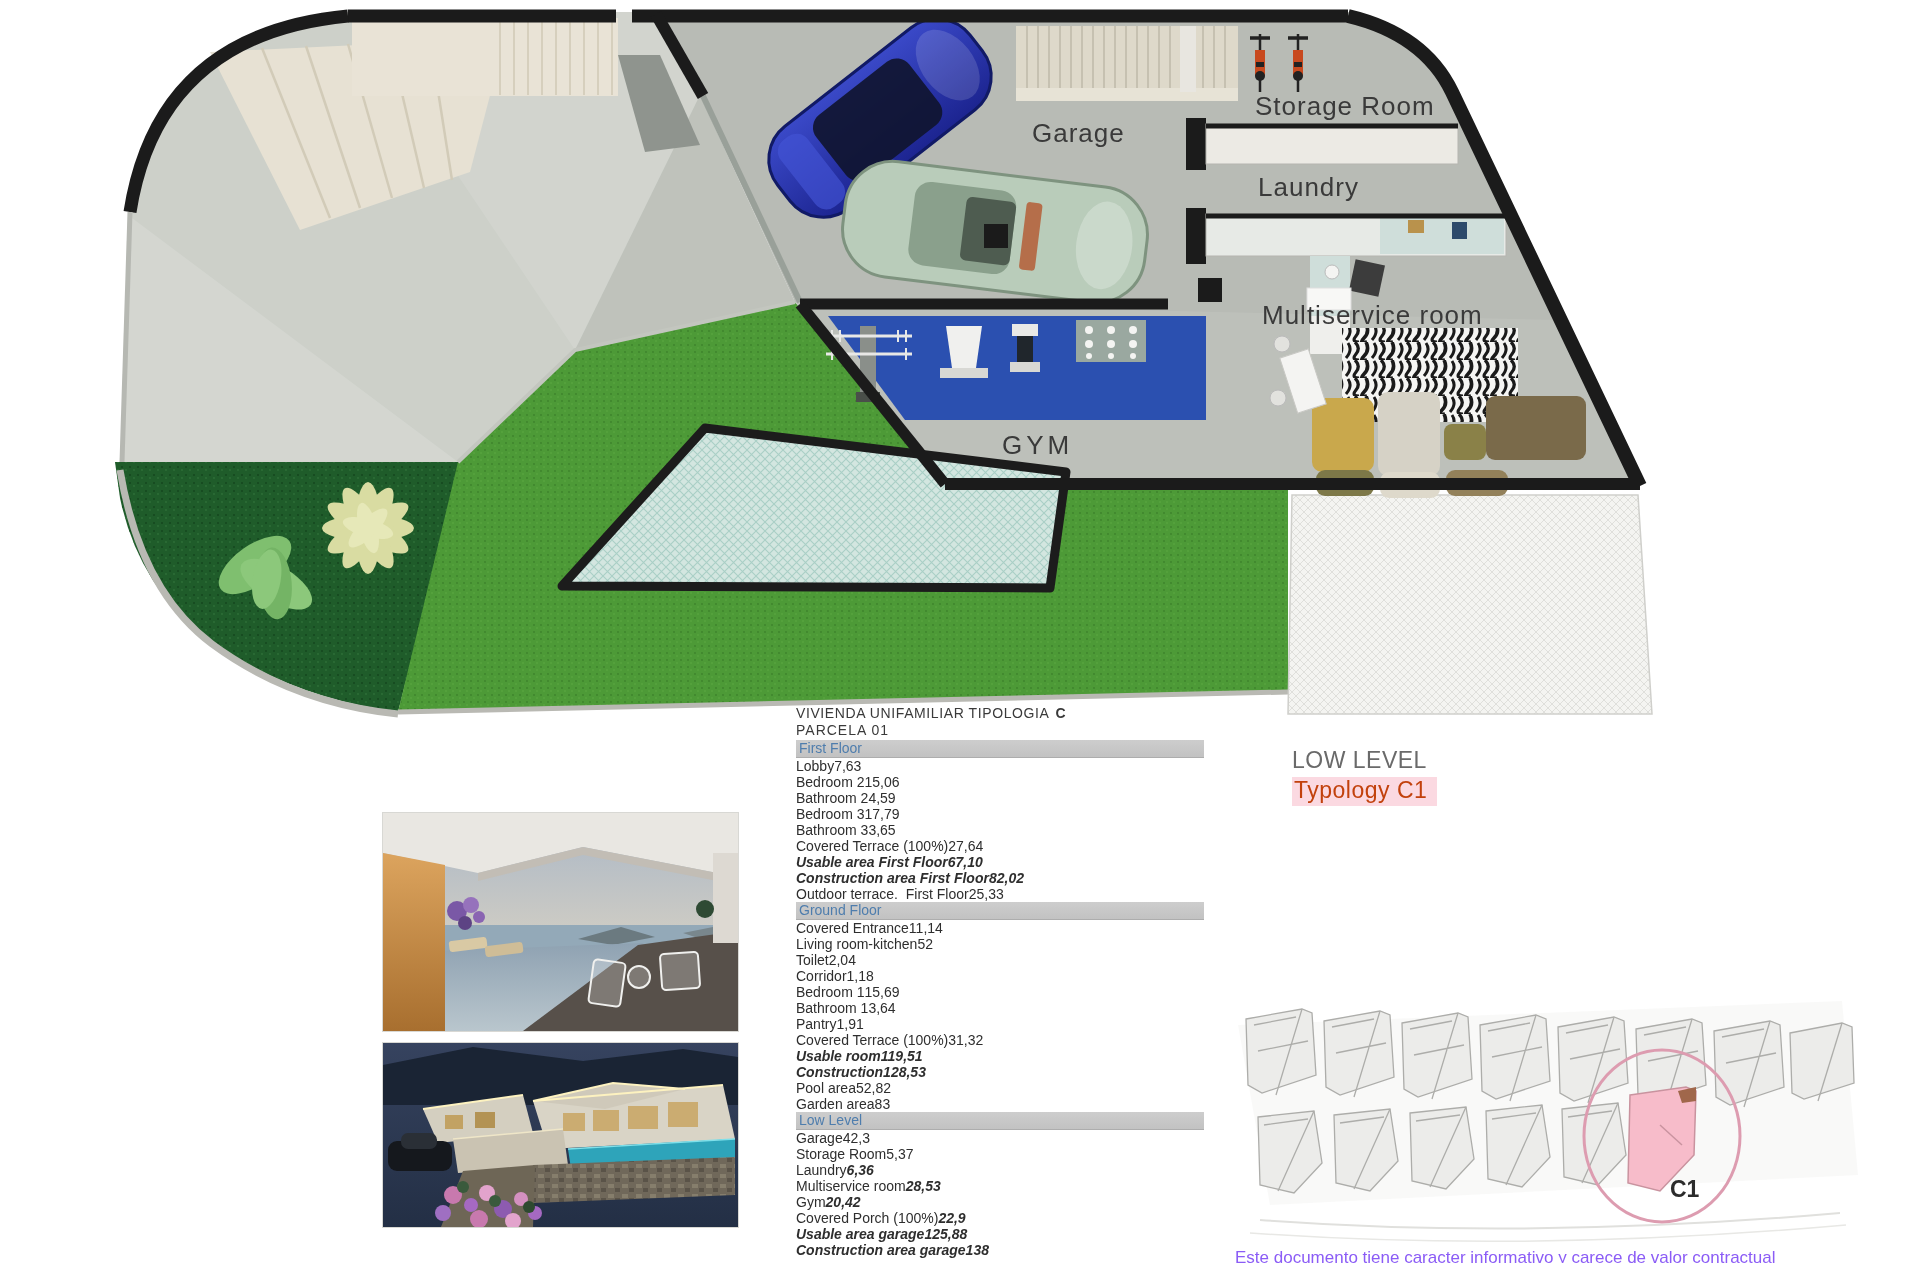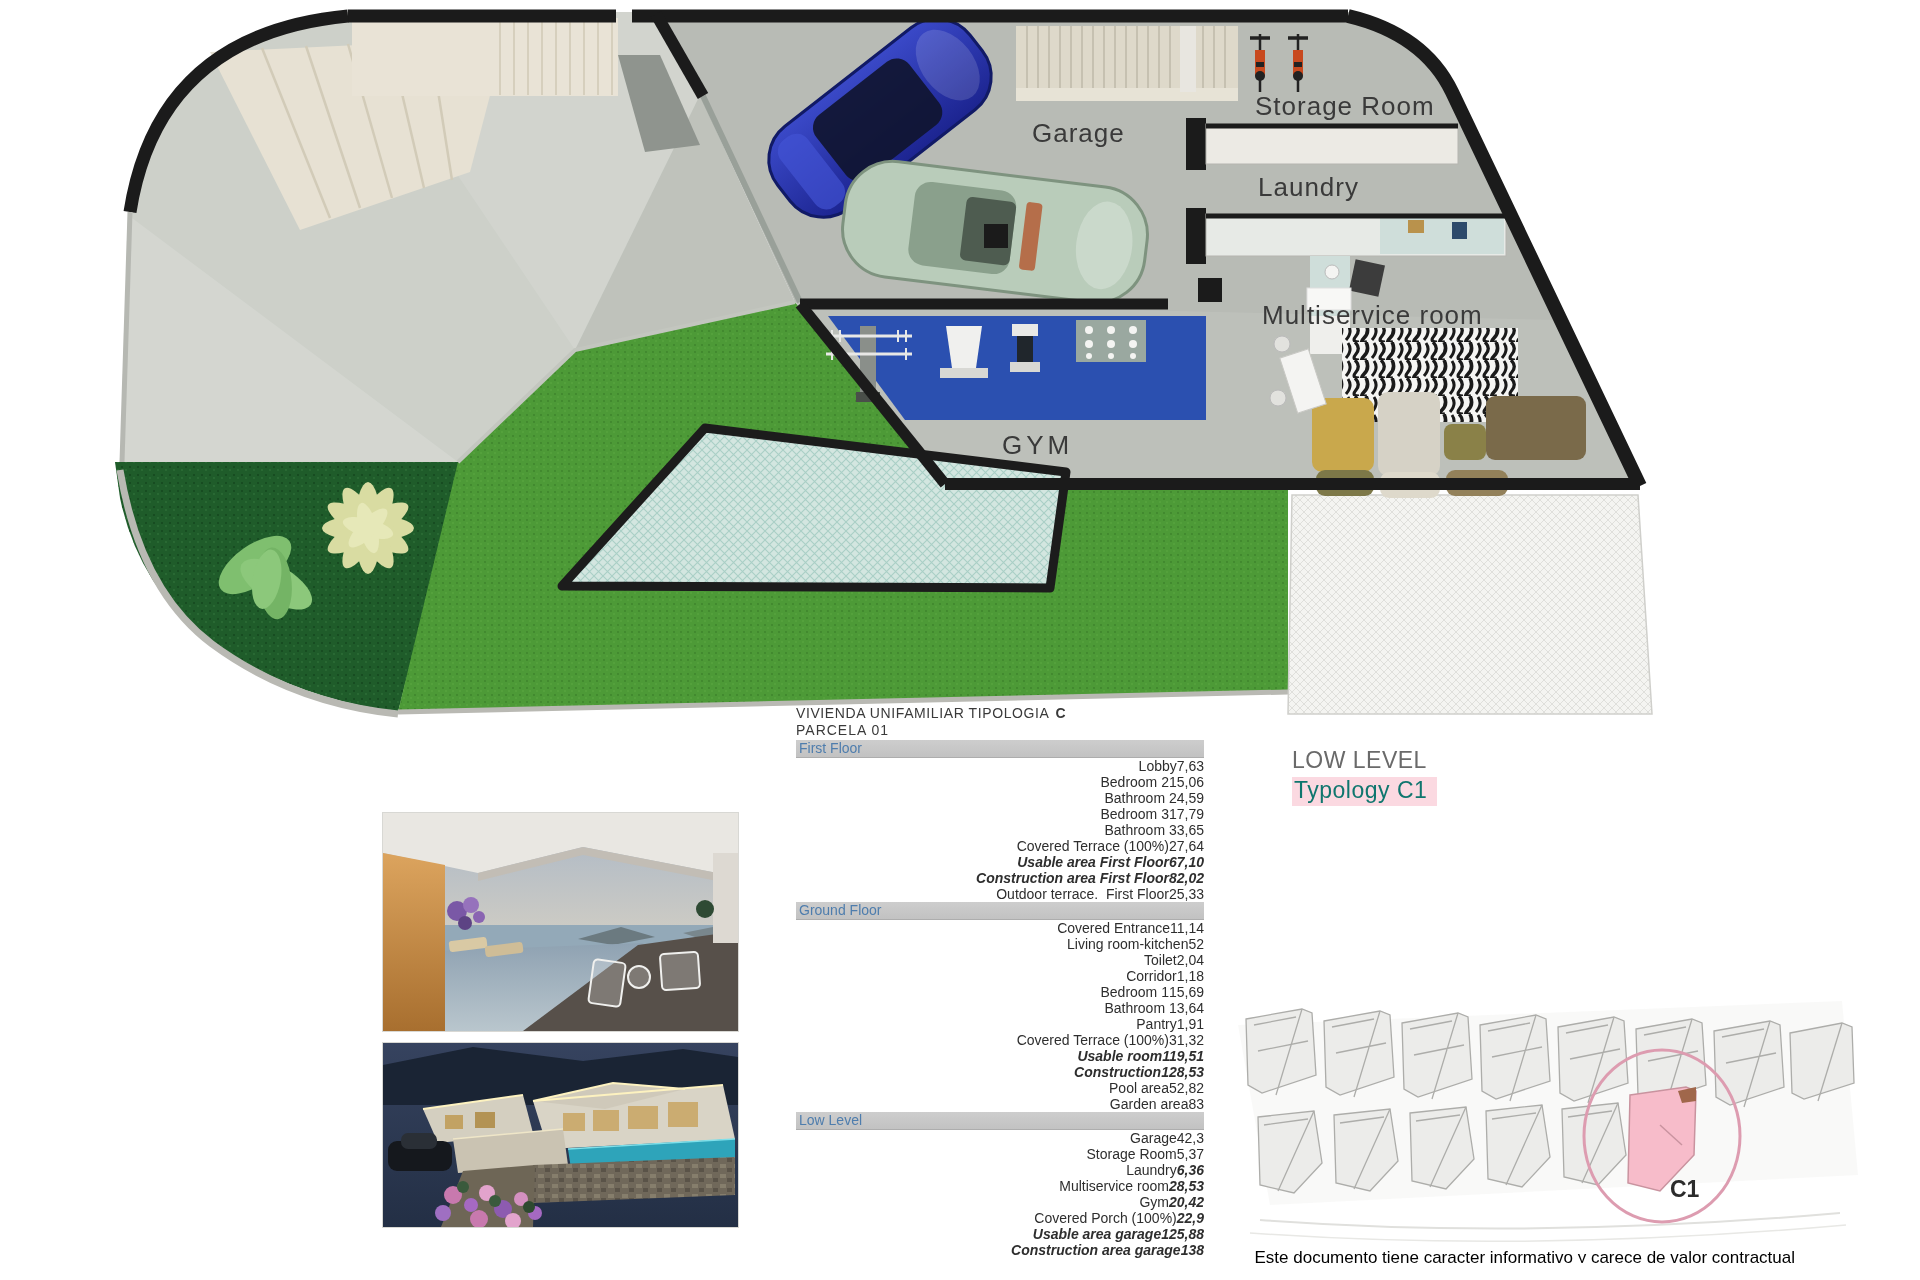--- a/index.html
+++ b/index.html
@@ -8,35 +8,35 @@
   .abs{position:absolute;}
   svg text{font-family:"Liberation Sans",sans-serif;}
 
   
   .area-table{left:796px;top:704px;width:408px;color:#2e2e2e;font-size:14px;}
   .t-title{height:18px;line-height:18px;letter-spacing:.6px;color:#3a3a3a;}
   .t-title b{margin-left:6px;}
   .t-sub{height:17px;line-height:17px;letter-spacing:1px;color:#3a3a3a;margin-bottom:1px;}
   .sec-header{height:17px;line-height:17px;background:linear-gradient(#cdcdcd,#c2c2c2);
       border-bottom:1px solid #adadad;color:#4e7dad;padding-left:3px;font-size:14px;}
-  .trow{display:flex;justify-content:flex-end;height:16px;line-height:16px;}
+  .trow{display:flex;justify-content:flex-start;height:16px;line-height:16px;}
   .tlabel{white-space:pre;}
   .tval{text-align:right;}
   .b{font-weight:bold;font-style:italic;}
   .totals{margin-top:13px;}
   .totals .trow{font-weight:bold;}
 
   
   .level-tag{left:1292px;top:747px;}
   .lt-1{font-size:23px;color:#6a6a6a;letter-spacing:.5px;}
-  .lt-2{display:inline-block;margin-top:3px;font-size:23px;color:#0f766e;background:#fbd9e1;
+  .lt-2{display:inline-block;margin-top:3px;font-size:23px;color:#c2410c;background:#fbd9e1;
         padding:0 10px 2px 2px;letter-spacing:.5px;}
 
   
-  .disclaimer{left:1235px;top:1248px;width:560px;text-align:right;font-size:17px;color:#000000;}
+  .disclaimer{left:1235px;top:1248px;width:560px;text-align:left;font-size:17px;color:#8b5cf6;}
 
   .photo{border:1px solid #d8d8d4;}
 </style>
 </head>
 <body>
 
 <div class="page">
 
   <svg class="abs" style="left:0;top:0" width="1920" height="760" viewBox="0 0 1920 760">
     <defs>

